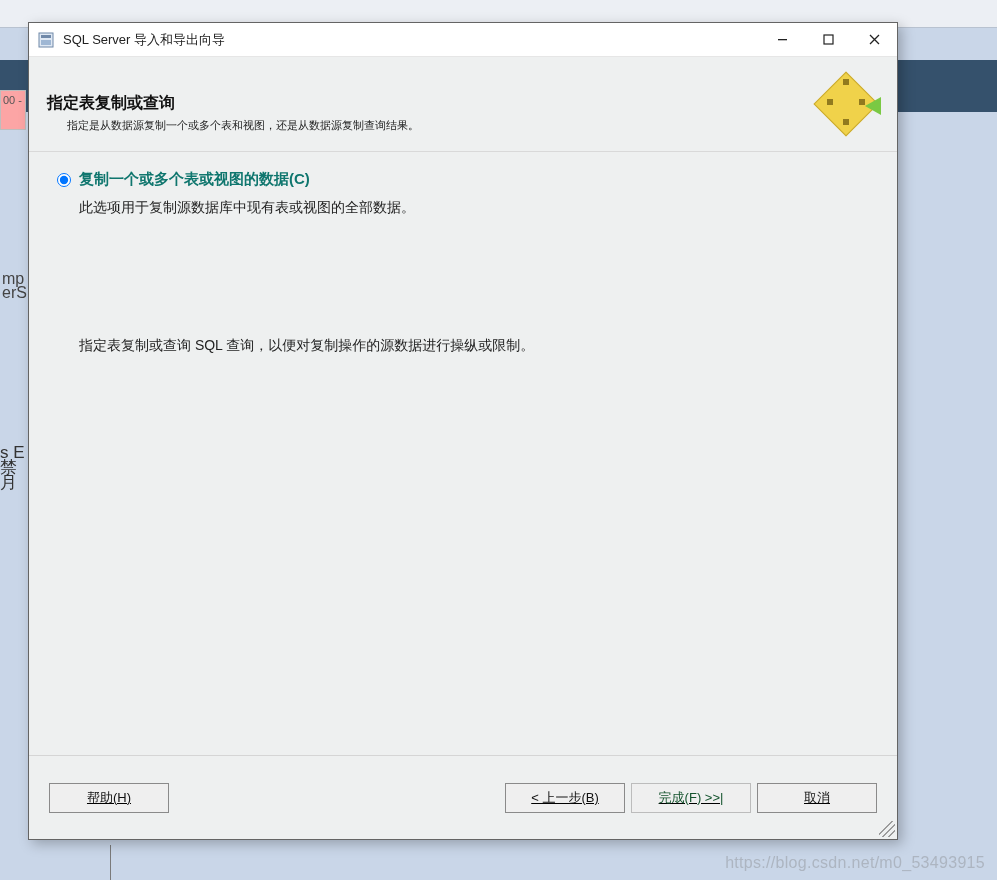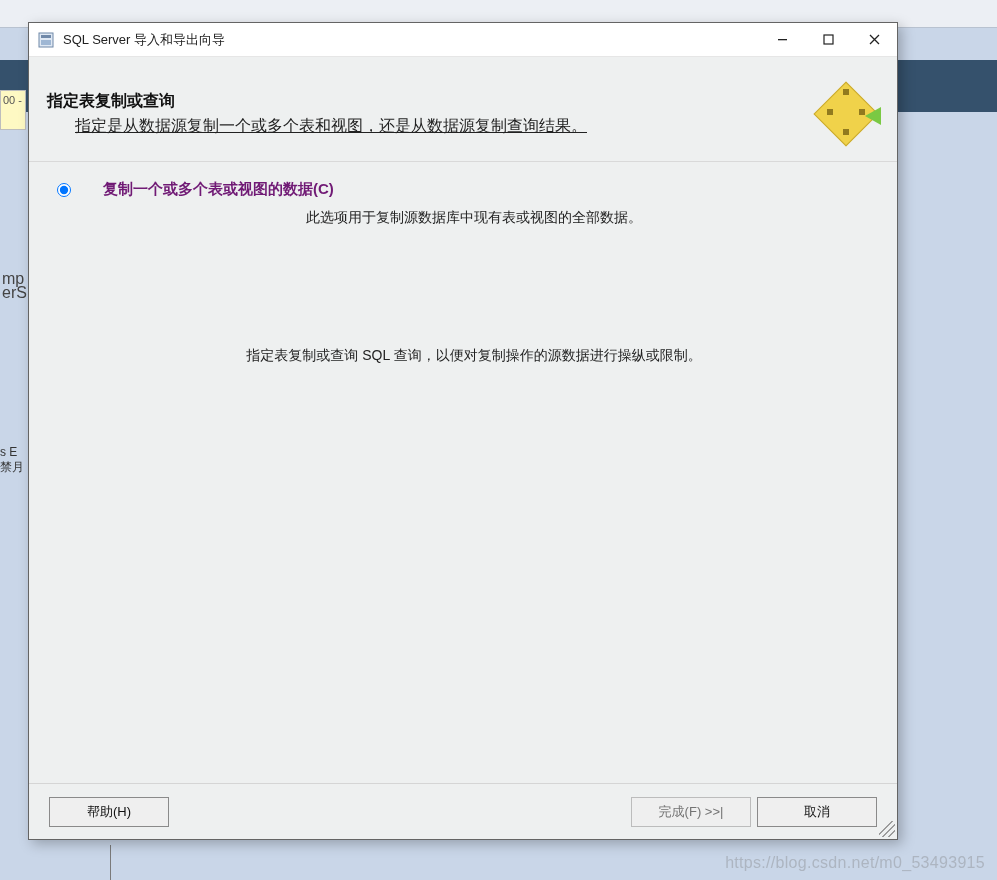--- a/index.html
+++ b/index.html
@@ -16,31 +16,31 @@
   
   .bg-ribbon {
     position: absolute; left:0; top:0; right:0; height:28px;
     background:#eceff4; border-bottom:1px solid #b8c2d0;
     z-index:0;
   }
   .bg-band { position:absolute; left:0; right:0; top:60px; height:52px;
     background:#35516c; }
   .bg-left {
     position:absolute; left:0; top:90px; width:26px; height:40px;
-    background:#fef9c3; border:1px solid #bdbdbd; font-size:11px;
+    background:#fca5a5; border:1px solid #bdbdbd; font-size:11px;
     color:#555; padding:2px; line-height:14px;
   }
   .bg-left2 {
     position:absolute; left:0; top:270px; width:26px; height:36px;
     font-size:16px; color:#444; padding:2px; line-height:14px;
     white-space:pre;
   }
   .bg-left3 {
     position:absolute; left:0; top:445px; width:28px; height:34px;
-    font-size:12px; color:#333; line-height:15px;
+    font-size:17px; color:#333; line-height:15px;
   }
   .bg-tree {
     position:absolute; left:110px; top:845px; width:200px; height:35px;
   }
   .bg-tree .v { position:absolute; left:0; top:0; width:1px; height:35px;
     background:#7a7a7a; border-left:1px dotted #7a7a7a; }
 
   .watermark {
     position:absolute; right:12px; bottom:8px;
     color:rgba(120,120,120,.35); font-family:Arial,sans-serif;
@@ -71,27 +71,27 @@
   .titlebar .title { font-size:13px; color:#222; flex:1; }
   .winbtn {
     width:46px; height:32px; display:flex; align-items:center; justify-content:center;
     color:#222; cursor:default;
   }
   .winbtn svg { width:11px; height:11px; }
 
   
   .header {
     background:#eef0f0;
-    padding:28px 16px 18px 18px;
-    display:flex; align-items:center; gap:12px;
+    padding:18px 16px 18px 18px;
+    display:flex; align-items:flex-end; gap:12px;
     border-bottom:1px solid #d9d9d9;
   }
   .header .textcol { flex:1; }
   .header h1 { font-size:16px; font-weight:bold; color:#111; margin-bottom:4px; }
-  .header p { font-size:16px; color:#222; margin-left:28px;text-decoration:underline; }
+  .header p { font-size:11px; color:#222; margin-left:20px; }
   .header .hicon {
     width:58px; height:58px; flex:0 0 auto; position:relative;
   }
   .header .hicon .box {
     position:absolute; left:0; top:6px; width:46px; height:46px;
     background:#f0d24a; border:1px solid #c9a92f; transform:rotate(45deg);
   }
   .header .hicon .dot { position:absolute; width:6px; height:6px; background:#917a1e; }
   .header .hicon .d1{ left:20px; top:4px;} .header .hicon .d2{left:4px;top:24px;}
   .header .hicon .d3{ left:36px; top:24px;} .header .hicon .d4{left:20px;top:44px;}
@@ -103,39 +103,39 @@
   }
 
   
   .body {
     flex:1; background:#eef0f0; padding:18px 28px; overflow:auto;
   }
   .option { margin-bottom:120px; }
   .option:last-child { margin-bottom:0; }
   .opt-row { display:flex; align-items:center; gap:8px; }
   .opt-row input[type=radio]{ width:14px; height:14px; }
-  .opt-label { font-size:15px; font-weight:bold; color:#701a75;margin-left:24px; }
-  .opt-desc { font-size:14px; color:#222; margin:10px 0 0 22px;text-align:center; }
+  .opt-label { font-size:15px; font-weight:bold; color:#0f766e; }
+  .opt-desc { font-size:14px; color:#222; margin:10px 0 0 22px; }
 
   
   .footer {
-    height:56px; background:#eef0f0; border-top:1px solid #d5d5d5;
-    display:flex; align-items:center; padding:0 20px; position:relative;
+    height:84px; background:#eef0f0; border-top:1px solid #d5d5d5;
+    display:flex; align-items:center; padding:0 20px; position:relative;text-decoration:underline;
   }
   .footer .spacer { flex:1; }
   .wbtn {
     min-width:120px; height:30px; padding:0 12px;
     background:#efefef; border:1px solid #8a8a8a;
     font-size:13px; color:#111; font-family:inherit;
     display:inline-flex; align-items:center; justify-content:center;
     margin-left:6px; cursor:default;
   }
   .wbtn.help { margin-left:0; margin-right:auto; }
   .wbtn.default { border:1px solid #1a1a1a; box-shadow:inset 0 0 0 1px #1a1a1a; }
-  .wbtn.disabled { color:#737373; border-color:#bcbcbc; }
+  .wbtn.disabled { color:#14532d; border-color:#bcbcbc; }
 
   .resize-grip {
     position:absolute; right:2px; bottom:2px; width:16px; height:16px;
     background:
       linear-gradient(135deg, transparent 0 40%, #9b9b9b 40% 46%, transparent 46% 58%, #9b9b9b 58% 64%, transparent 64% 76%, #9b9b9b 76% 82%, transparent 82%);
   }
 </style>
 </head>
 <body>
 
@@ -209,20 +209,21 @@
 
     <div class="option">
       <div class="opt-desc">指定表复制或查询 SQL 查询，以便对复制操作的源数据进行操纵或限制。</div>
     </div>
 
   </div>
 
   <div class="footer">
     <button class="wbtn help">帮助(H)</button>
     <div class="spacer"></div>
+    <button class="wbtn">&lt; 上一步(B)</button>
     <button class="wbtn disabled">完成(F) &gt;&gt;|</button>
     <button class="wbtn">取消</button>
     <div class="resize-grip"></div>
   </div>
 
 </div>
 
 <div class="watermark">https://blog.csdn.net/m0_53493915</div>
 
 </body></html>

